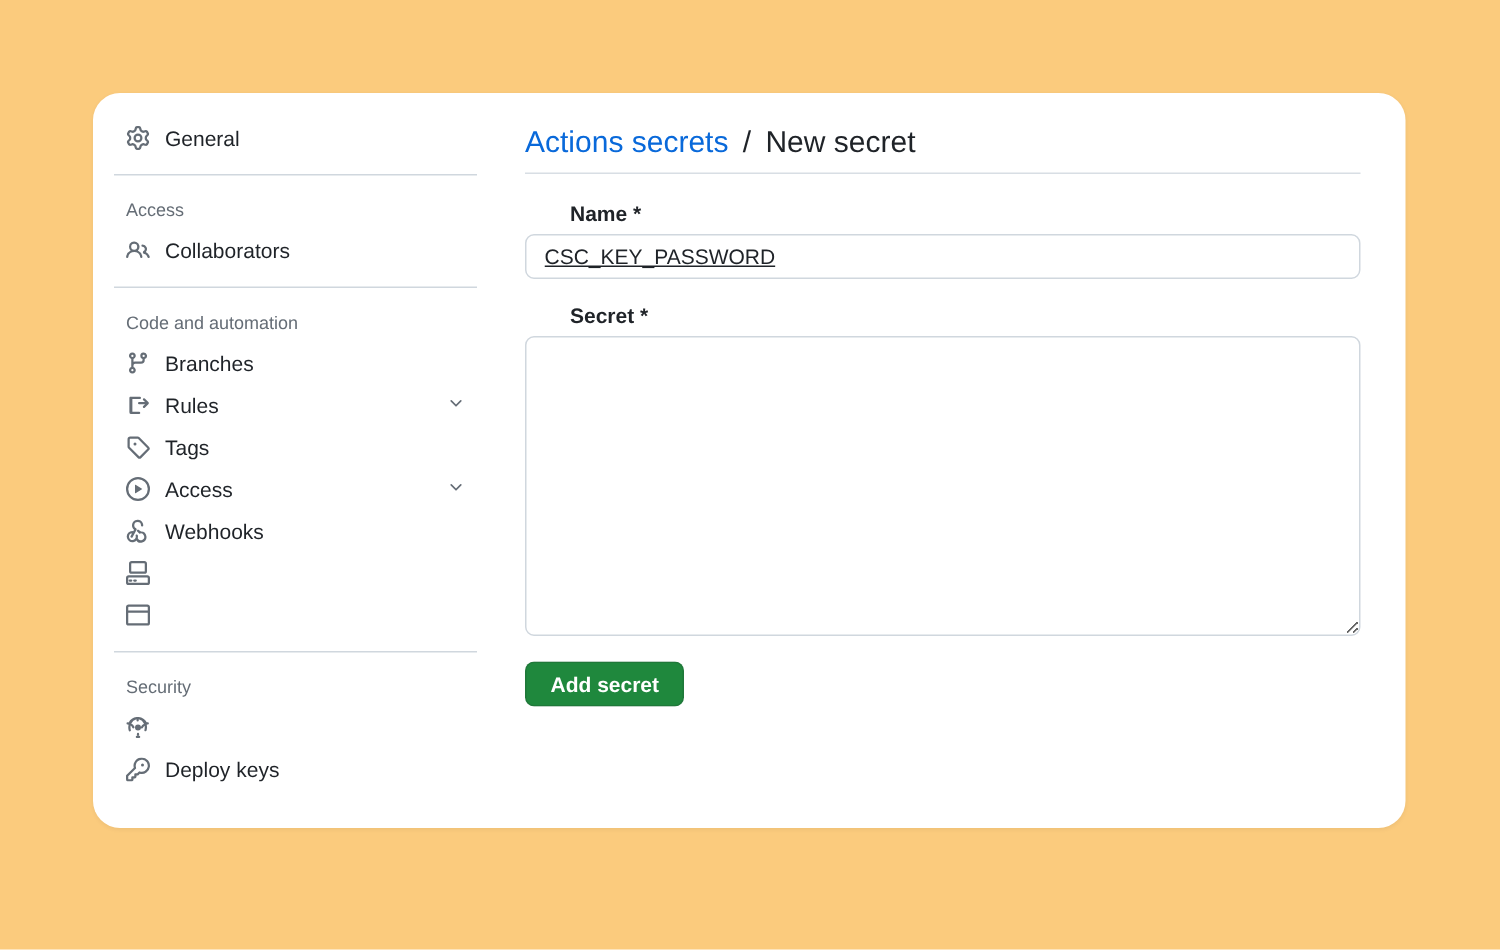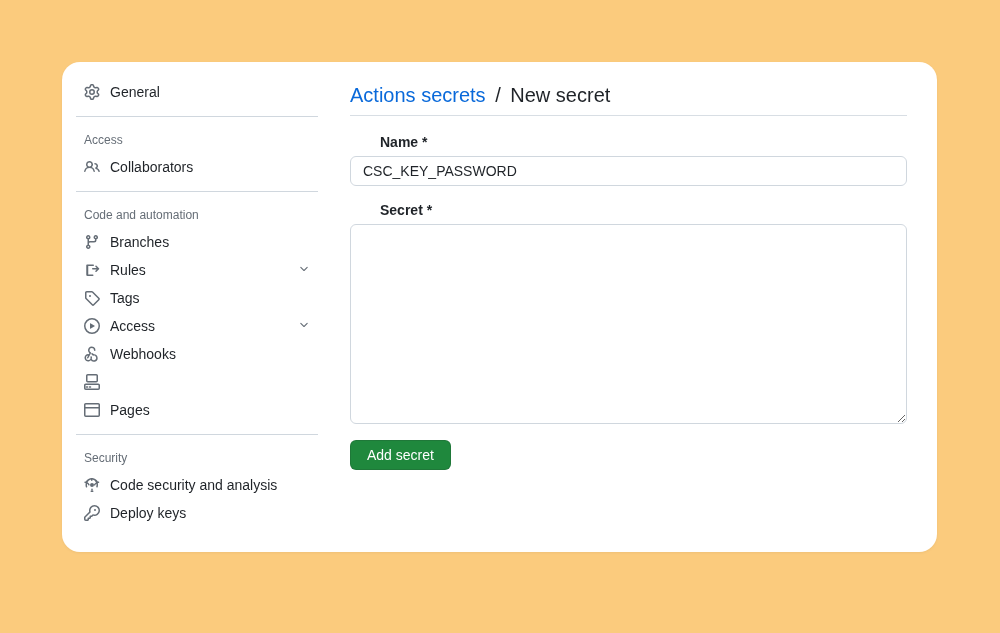--- a/index.html
+++ b/index.html
@@ -89,41 +89,42 @@
     }
     .text-input {
       width: 100%;
       padding: 6px 12px;
       font-size: 14px;
       border: 1px solid #d0d7de;
       border-radius: 6px;
       background: #fff;
       color: #1f2328;
       margin-bottom: 16px;
+      text-decoration: underline;
     }
     .textarea {
       width: 100%;
       height: 200px;
       padding: 8px 12px;
       font-size: 14px;
       border: 1px solid #d0d7de;
       border-radius: 6px;
       background: #fff;
       resize: vertical;
       font-family: inherit;
       margin-bottom: 12px;
     }
     .btn-primary {
       background: #1f883d;
       color: #fff;
       border: 1px solid rgba(31,35,40,0.15);
       border-radius: 6px;
       padding: 6px 16px;
       font-size: 14px;
-      font-weight: 400;
+      font-weight: 700;
       cursor: pointer;
     }
   </style>
 </head>
 <body>
 
 <div class="card">
 
   <nav class="sidebar">
 
@@ -214,34 +215,32 @@
           </svg>
       </span>
     </div>
 
     <div class="sidebar-item">
       <span class="icon">
         <svg width="16" height="16" viewBox="0 0 16 16">
             <path d="M0 2.75C0 1.784.784 1 1.75 1h12.5c.966 0 1.75.784 1.75 1.75v10.5A1.75 1.75 0 0 1 14.25 15H1.75A1.75 1.75 0 0 1 0 13.25Zm1.75-.25a.25.25 0 0 0-.25.25V5h13V2.75a.25.25 0 0 0-.25-.25ZM1.5 13.25c0 .138.112.25.25.25h12.5a.25.25 0 0 0 .25-.25V6.5h-13Z"></path>
           </svg>
       </span>
-      <span class="label">Pages</span>
     </div>
 
     <hr class="divider">
 
     <div class="section-header">Security</div>
 
     <div class="sidebar-item">
       <span class="icon">
         <svg width="16" height="16" viewBox="0 0 16 16">
             <path d="M8.5 1.042c2.294.225 4.258 1.596 5.297 3.54.232-.048.473-.074.72-.074a.75.75 0 0 1 0 1.5c-.24 0-.47.043-.684.122A6.943 6.943 0 0 1 14 8c0 .709-.106 1.393-.302 2.039a.75.75 0 0 1-1.435-.436c.158-.519.237-1.07.237-1.603a5.47 5.47 0 0 0-.118-1.133c-.486.33-.87.79-1.098 1.335a.75.75 0 0 1-1.383-.58 4.494 4.494 0 0 1 2.103-2.193A5.498 5.498 0 0 0 8.5 2.552v.698a.75.75 0 0 1-1.5 0v-.698a5.498 5.498 0 0 0-3.504 2.758 4.494 4.494 0 0 1 2.103 2.194.75.75 0 1 1-1.383.58 2.994 2.994 0 0 0-1.098-1.336A5.47 5.47 0 0 0 3 8c0 .533.079 1.084.237 1.603a.75.75 0 1 1-1.435.436A7.009 7.009 0 0 1 1.5 8c0-.644.087-1.268.25-1.86a1.993 1.993 0 0 0-.684-.122.75.75 0 0 1 0-1.5c.247 0 .488.026.72.074C2.825 2.638 4.789 1.267 7.083 1.042a7.07 7.07 0 0 1 1.417 0ZM8 6a2 2 0 1 1 0 4 2 2 0 0 1 0-4Zm-1.5 8.25a.75.75 0 0 1 .75-.75h1.5a.75.75 0 0 1 0 1.5h-1.5a.75.75 0 0 1-.75-.75ZM8 11.5a.75.75 0 0 1 .75.75v.5a.75.75 0 0 1-1.5 0v-.5A.75.75 0 0 1 8 11.5Z"></path>
           </svg>
       </span>
-      <span class="label">Code security and analysis</span>
     </div>
 
     <div class="sidebar-item">
       <span class="icon">
         <svg width="16" height="16" viewBox="0 0 16 16">
             <path d="M10.5 0a5.499 5.499 0 1 1-1.288 10.848l-.932.932a.749.749 0 0 1-.53.22H7v.75a.749.749 0 0 1-.22.53l-.5.5a.749.749 0 0 1-.53.22H5v.75a.749.749 0 0 1-.22.53l-.5.5a.749.749 0 0 1-.53.22h-2A1.75 1.75 0 0 1 0 14.25v-2c0-.199.079-.389.22-.53l4.932-4.932A5.5 5.5 0 0 1 10.5 0Zm-4 5.5c-.001.431.069.86.205 1.269a.75.75 0 0 1-.181.768L1.5 12.56v1.69c0 .138.112.25.25.25h1.69l.06-.06v-1.19a.75.75 0 0 1 .75-.75h1.19l.06-.06v-1.19a.75.75 0 0 1 .75-.75h1.19l1.023-1.025a.75.75 0 0 1 .768-.18A4 4 0 1 0 6.5 5.5ZM11 6a1 1 0 1 1 0-2 1 1 0 0 1 0 2Z"></path>
           </svg>
       </span>
       <span class="label">Deploy keys</span>
     </div>

